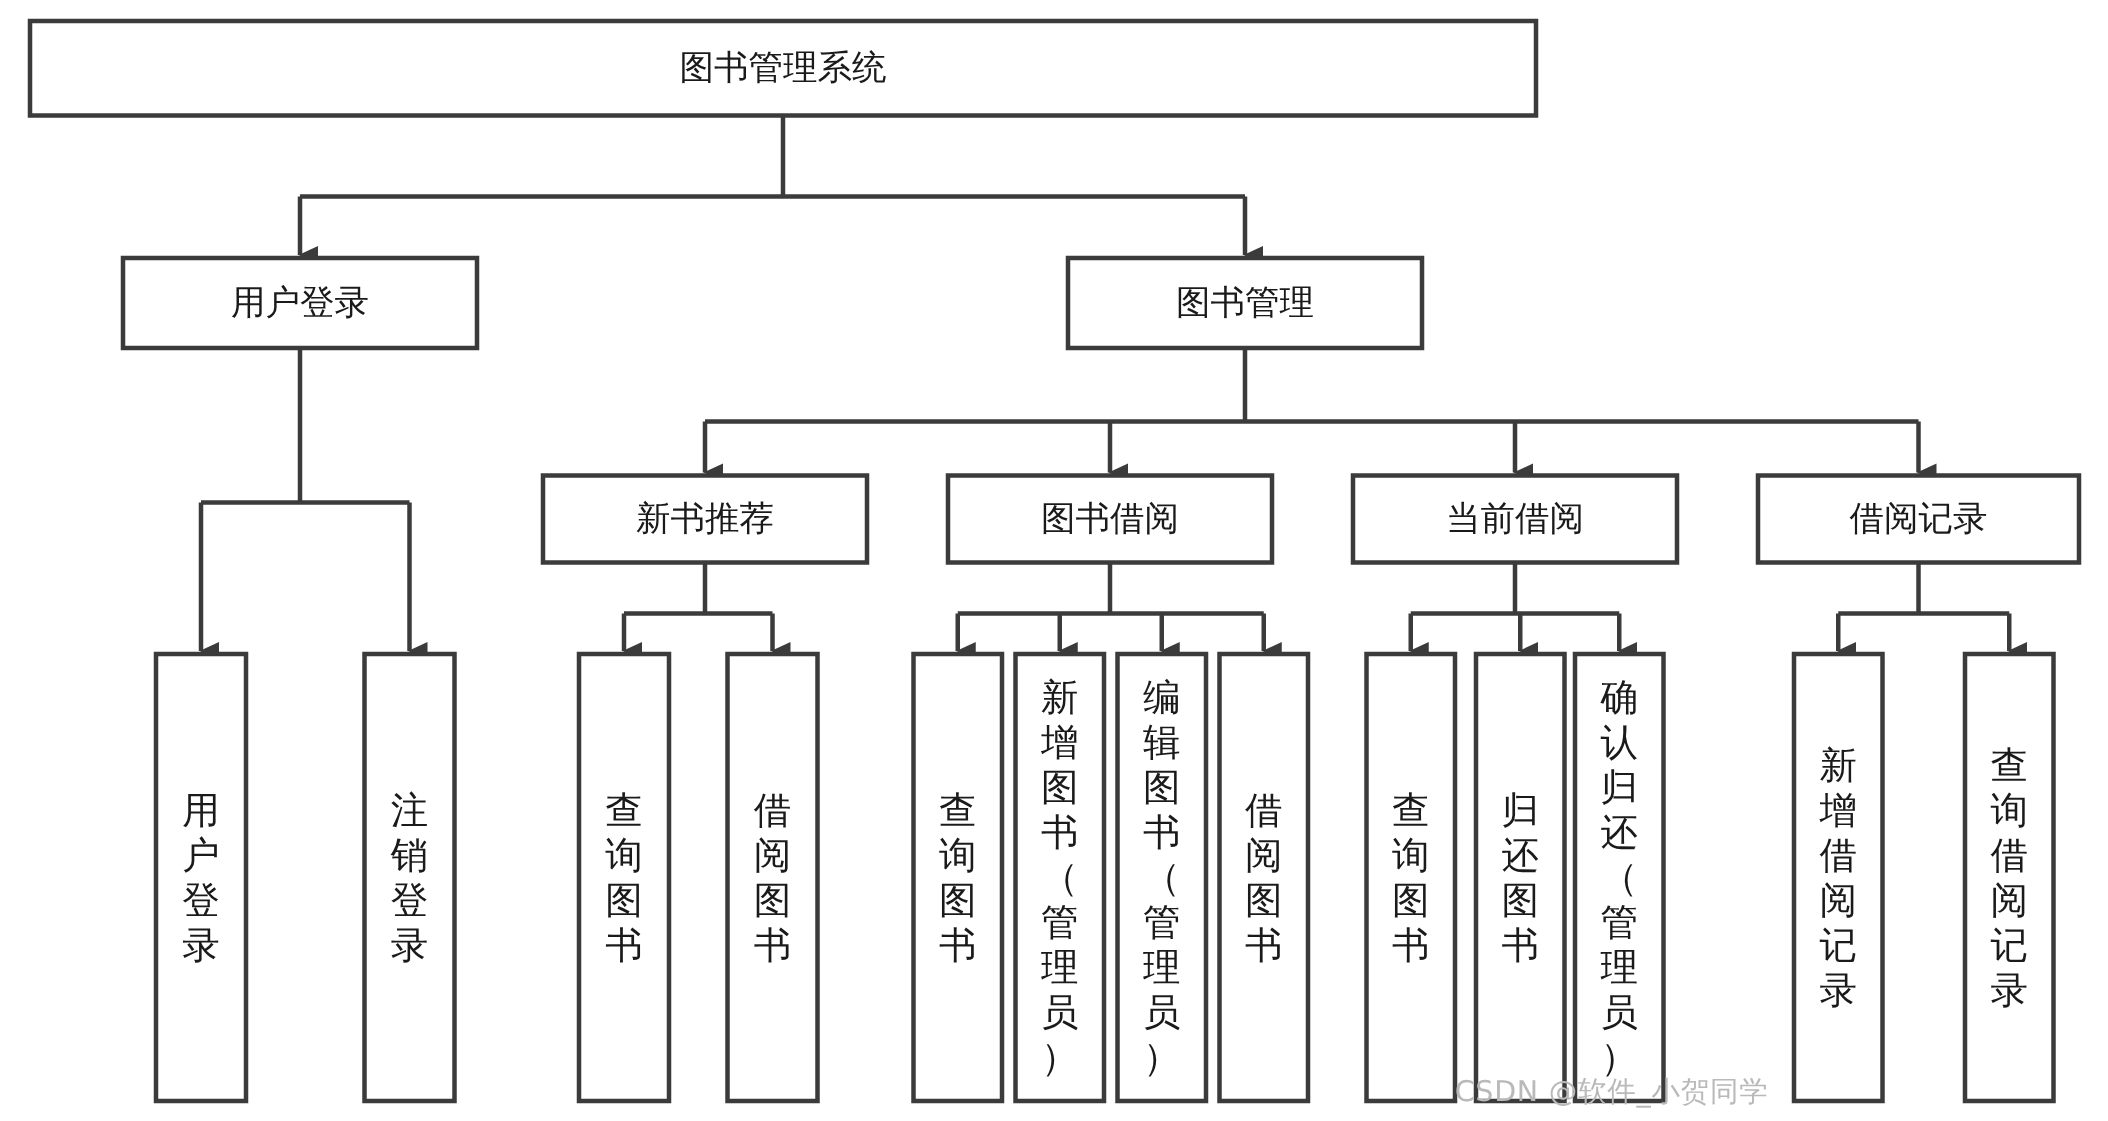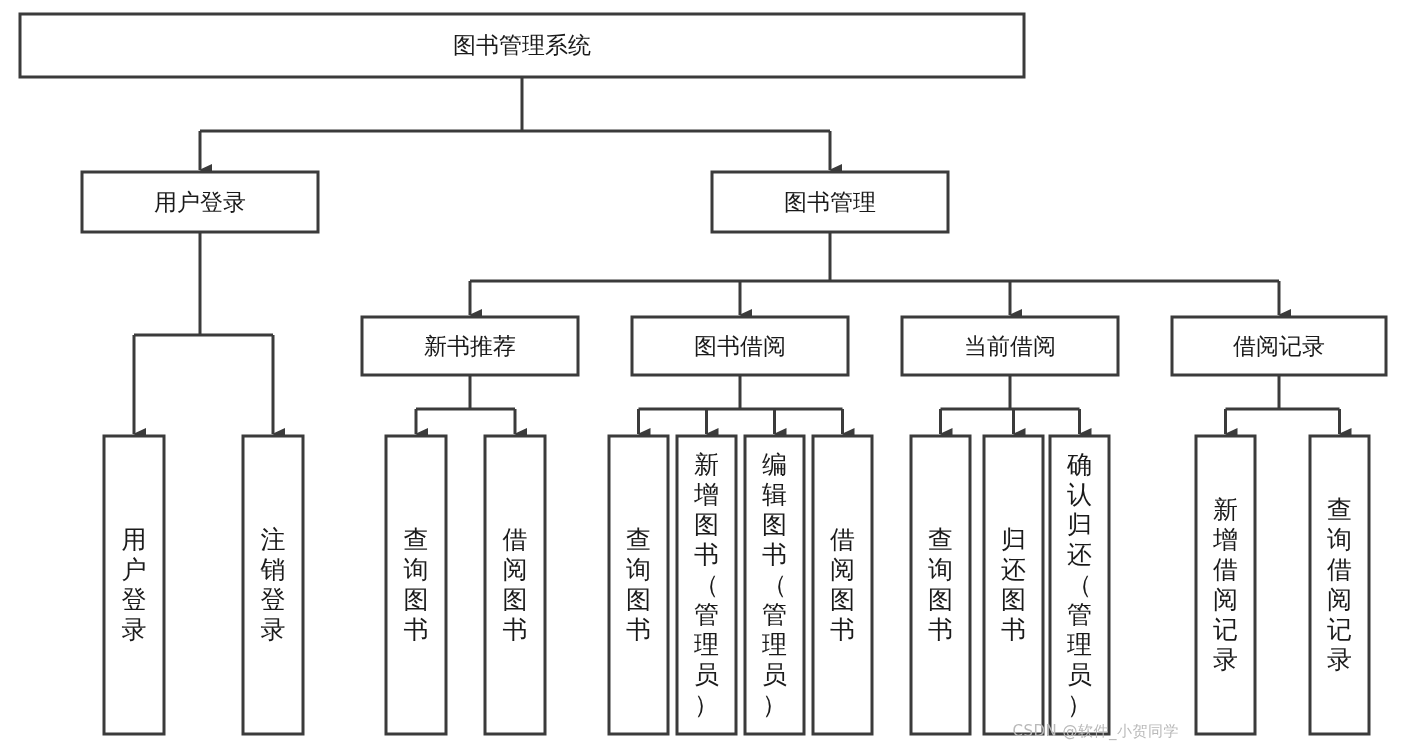--- a/index.html
+++ b/index.html
@@ -54,21 +54,21 @@
   }
   .arrow-head {
     fill: #3b3b3b;
     stroke: none;
   }
   .watermark {
     position: absolute;
     right: 8px;
     bottom: 6px;
     font-family: "DejaVu Sans", "Liberation Sans", sans-serif;
-    font-size: 15px;
+    font-size: 19px;
     color: #b9b9b9;
     white-space: nowrap;
     letter-spacing: 0.5px;
     pointer-events: none;
   }
 </style>
 </head>
 <body>
 
 <div id="diagram-root">

